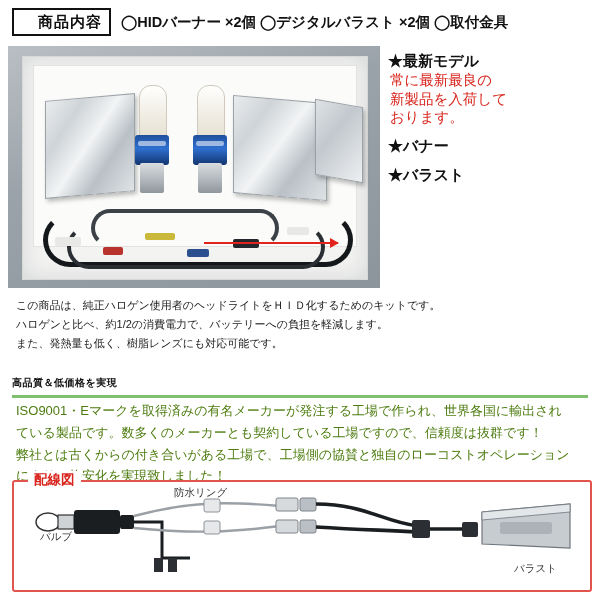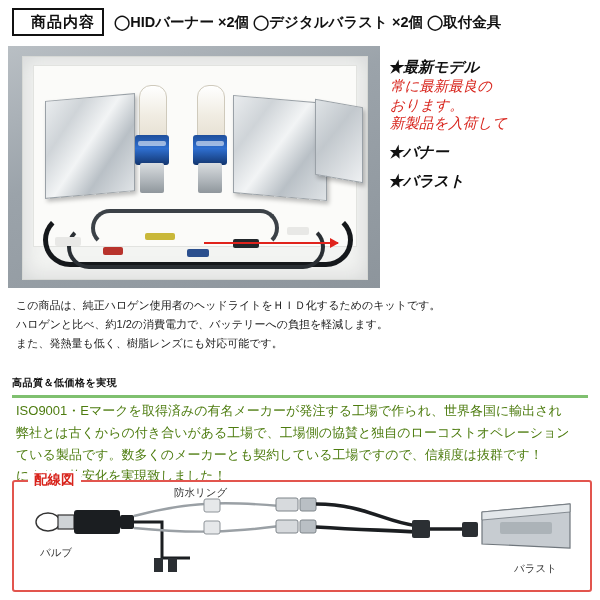--- a/index.html
+++ b/index.html
@@ -30,21 +30,21 @@
     display: flex;
     align-items: center;
   }
   .header-badge {
     margin-left: 12px;
     border: 2px solid #111111;
     background: #ffffff;
     font-size: 15px;
     font-weight: bold;
     color: #111111;
-    padding: 4px 7px 5px 17px;
+    padding: 4px 7px 5px 24px;
     line-height: 1;
     letter-spacing: 1px;
     white-space: nowrap;
   }
   .header-text {
     margin-left: 10px;
     font-size: 14.5px;
     color: #111111;
     font-weight: bold;
     letter-spacing: 0px;
@@ -222,23 +222,22 @@
     height: 0;
     border-left: 9px solid #e0231c;
     border-top: 5px solid transparent;
     border-bottom: 5px solid transparent;
   }
 
   
   .features {
     position: absolute;
     left: 388px;
-    top: 14px;
+    top: 8px;
     width: 206px;
-    font-style: italic;
   }
   .feat-block { margin-bottom: 10px; }
   .feat-head {
     font-size: 15px;
     font-weight: bold;
     color: #111111;
     line-height: 1.25;
     white-space: nowrap;
   }
   .feat-body {
@@ -369,22 +368,22 @@
       </div>
       <div class="red-arrow"></div>
     </div>
 
     <div class="features">
 
       <div class="feat-block">
         <div class="feat-head">★最新モデル</div>
         <div class="feat-body">
           <div>常に最新最良の</div>
+          <div>新製品を入荷して</div>
           <div>おります。</div>
-          <div>新製品を入荷して</div>
         </div>
       </div>
 
       <div class="feat-block">
         <div class="feat-head">★バナー</div>
       </div>
 
       <div class="feat-block">
         <div class="feat-head">★バラスト</div>
       </div>
@@ -397,22 +396,22 @@
     <div>ハロゲンと比べ、約1/2の消費電力で、バッテリーへの負担を軽減します。</div>
     <div>また、発熱量も低く、樹脂レンズにも対応可能です。</div>
   </div>
 
   <div class="sec2-title-wrap">
     <div class="sec-title">高品質＆低価格を実現</div>
     <div class="sec-underline"></div>
   </div>
   <div class="sec2-body">
     <div>ISO9001・Eマークを取得済みの有名メーカーが発注する工場で作られ、世界各国に輸出され</div>
+    <div>ている製品です。数多くのメーカーとも契約している工場ですので、信頼度は抜群です！</div>
     <div>弊社とは古くからの付き合いがある工場で、工場側の協賛と独自のローコストオペレーション</div>
-    <div>ている製品です。数多くのメーカーとも契約している工場ですので、信頼度は抜群です！</div>
     <div>により、格安化を実現致しました！</div>
   </div>
 
   <div class="diagram-box">
     <div class="diagram-title">配線図</div>
 
     <svg class="diagram-canvas" viewBox="0 0 576 108">
 
       <g>
         <ellipse cx="34" cy="40" rx="12" ry="9" fill="#ffffff" stroke="#333" stroke-width="1.4"></ellipse>
@@ -446,18 +445,18 @@
       <path d="M416 47 L452 47" stroke="#1b1e21" stroke-width="3.6" fill="none"></path>
       <rect x="448" y="40" width="16" height="15" rx="2" fill="#2b2f33"></rect>
 
       <g>
         <polygon points="468,30 556,22 556,66 468,62" fill="#c7ccd1" stroke="#6f767c" stroke-width="1.2"></polygon>
         <polygon points="468,30 556,22 556,30 468,38" fill="#e3e7ea" stroke="#6f767c" stroke-width="0.8"></polygon>
         <rect x="486" y="40" width="52" height="12" rx="2" fill="#9aa1a7" opacity="0.6"></rect>
       </g>
     </svg>
 
-    <div class="dlabel" style="left:26px; top:64px;">バルブ</div>
+    <div class="dlabel" style="left:26px; top:48px;">バルブ</div>
     <div class="dlabel" style="left:160px; top:4px;text-align:center;">防水リング</div>
     <div class="dlabel" style="left:500px; top:80px;">バラスト</div>
   </div>
 
 </div>
 
 </body></html>

